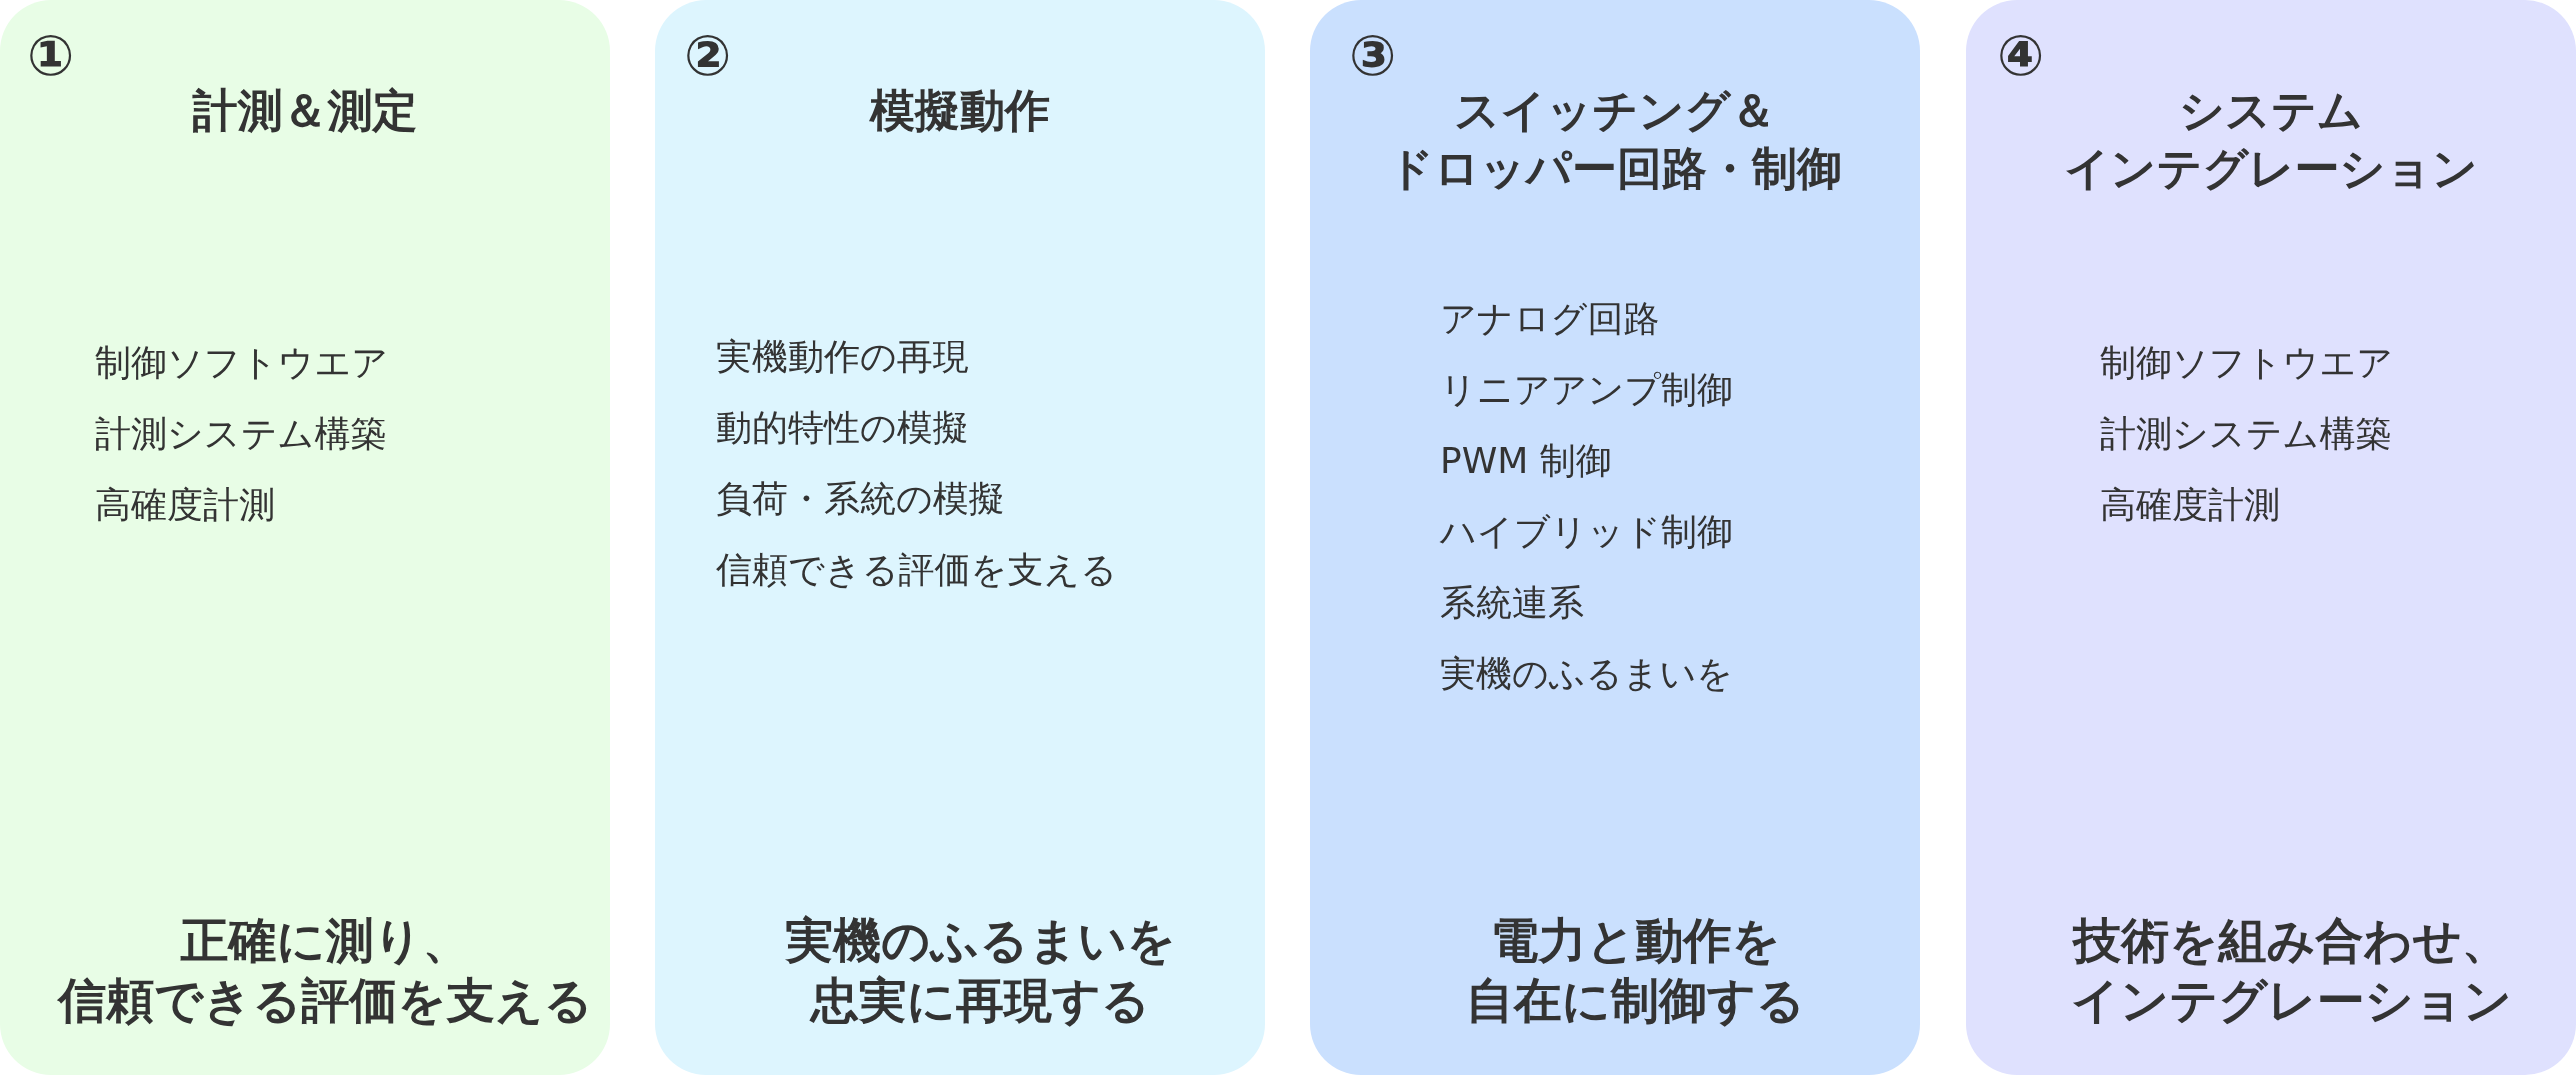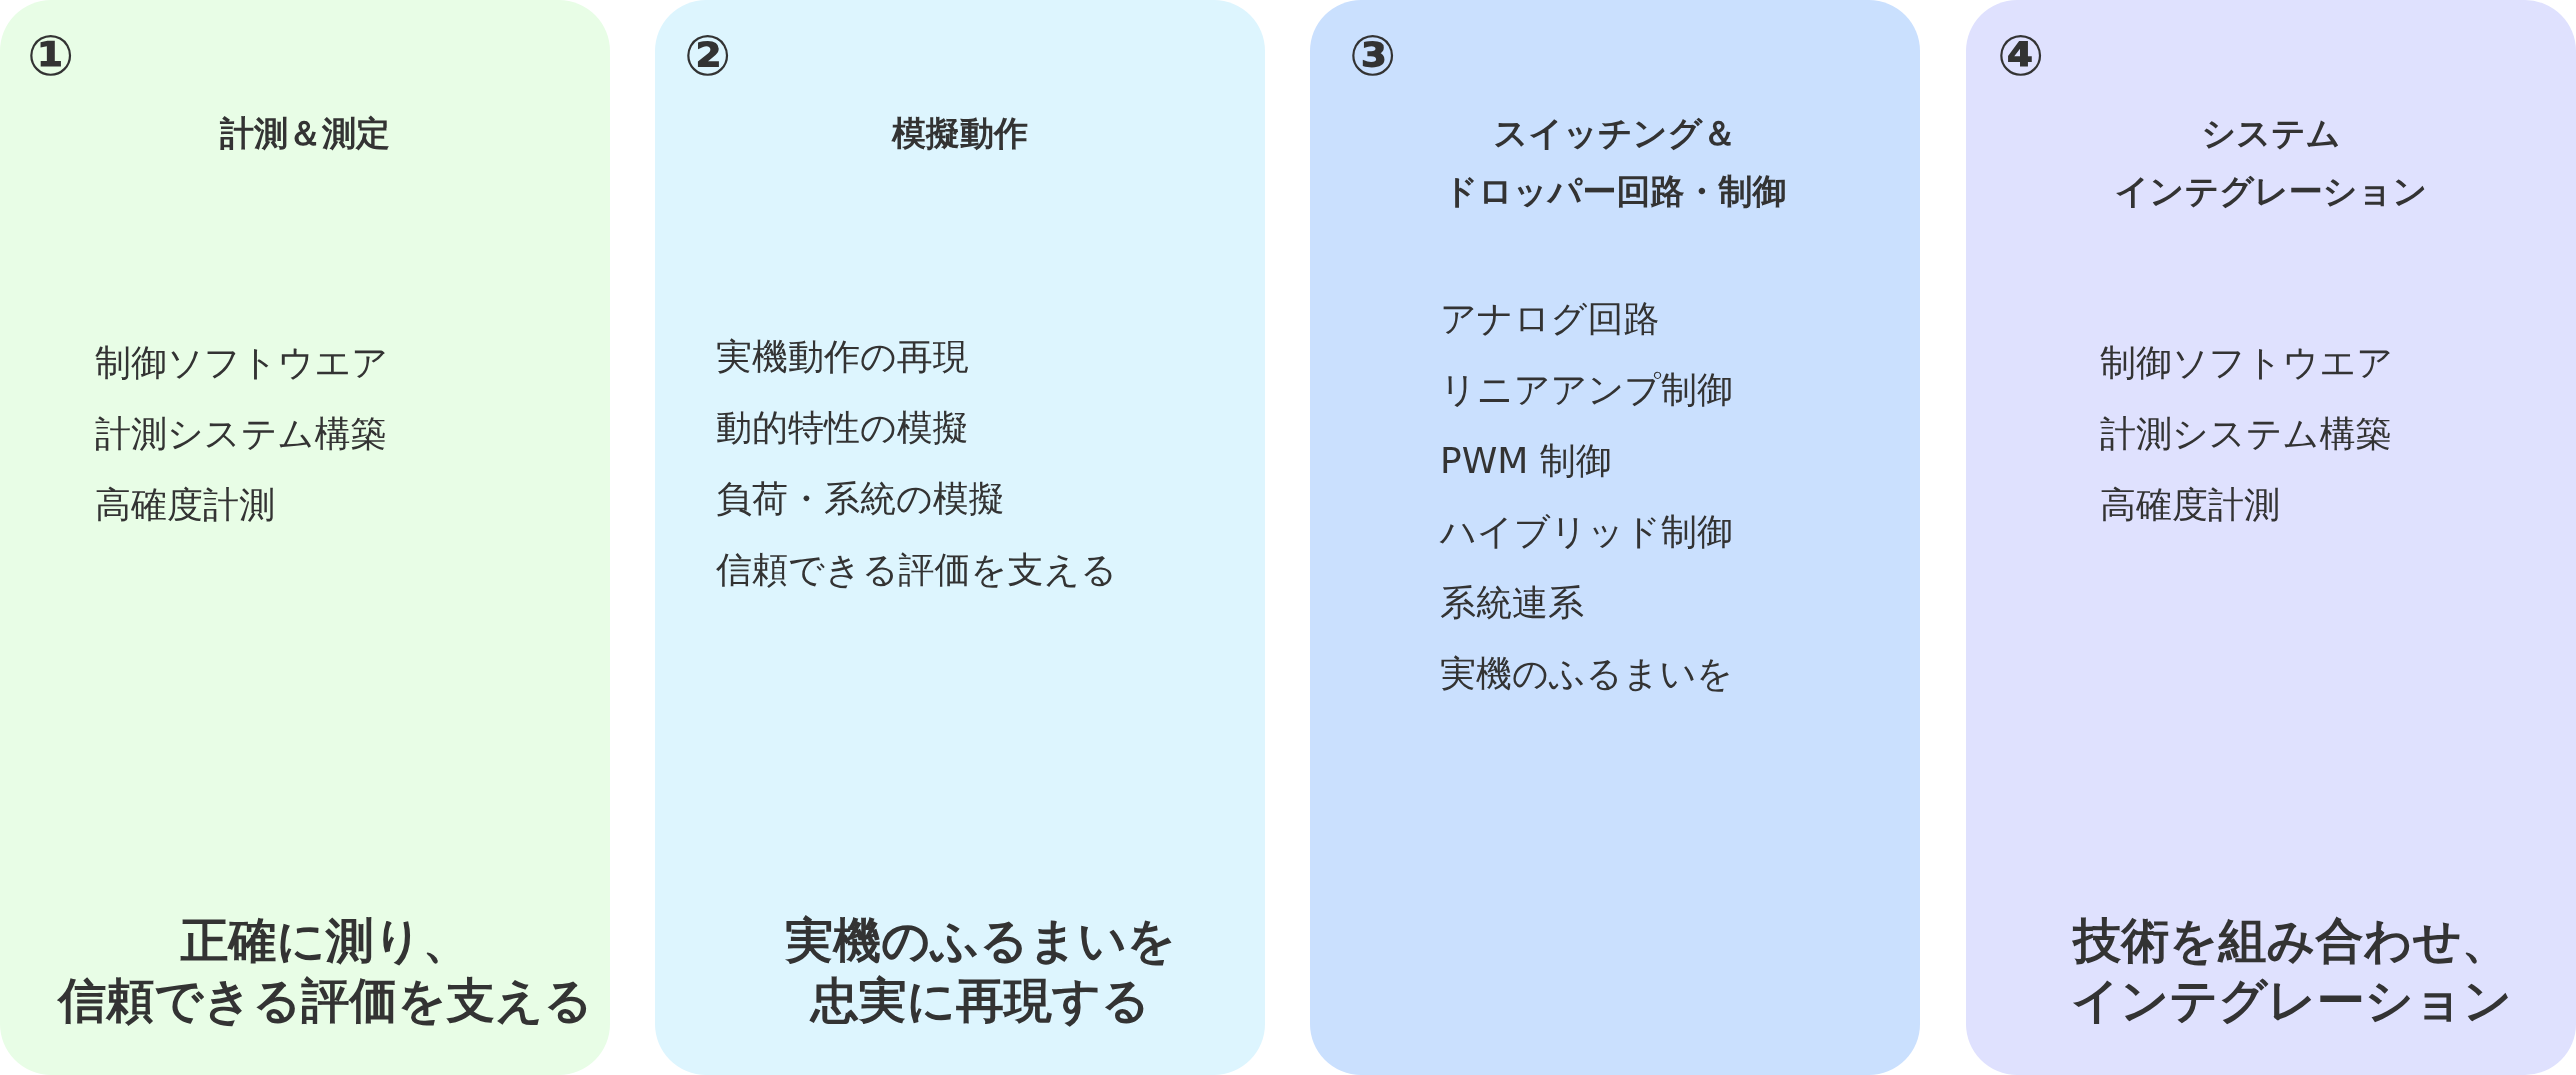--- a/index.html
+++ b/index.html
@@ -29,23 +29,23 @@
     top: 25px;
     font-size: 56px;
     line-height: 62px;
     font-weight: bold;
     color: #333333;
   }
   .card-title {
     position: absolute;
     left: 0;
     right: 0;
-    top: 104px;
+    top: 82px;
     text-align: center;
-    font-size: 34px;
+    font-size: 45px;
     line-height: 58px;
     font-weight: bold;
     color: #333333;
     white-space: pre-line;
   }
   .card-list {
     position: absolute;
     margin: 0;
     padding: 0;
     list-style: none;
@@ -103,20 +103,22 @@
   <div class="card-title">スイッチング＆
 ドロッパー回路・制御</div>
   <ul class="card-list" style="left:130px; top:283px;">
     <li>アナログ回路</li>
     <li>リニアアンプ制御</li>
     <li>PWM 制御</li>
     <li>ハイブリッド制御</li>
     <li>系統連系</li>
     <li>実機のふるまいを</li>
   </ul>
+  <div class="card-tagline">電力と動作を
+自在に制御する</div>
 </div>
 
 <div class="card" style="left:1966px; background:#dfe1fe;">
   <div class="card-num" style="left:31px;">④</div>
   <div class="card-title">システム
 インテグレーション</div>
   <ul class="card-list" style="left:134px; top:327px;">
     <li>制御ソフトウエア</li>
     <li>計測システム構築</li>
     <li>高確度計測</li>

